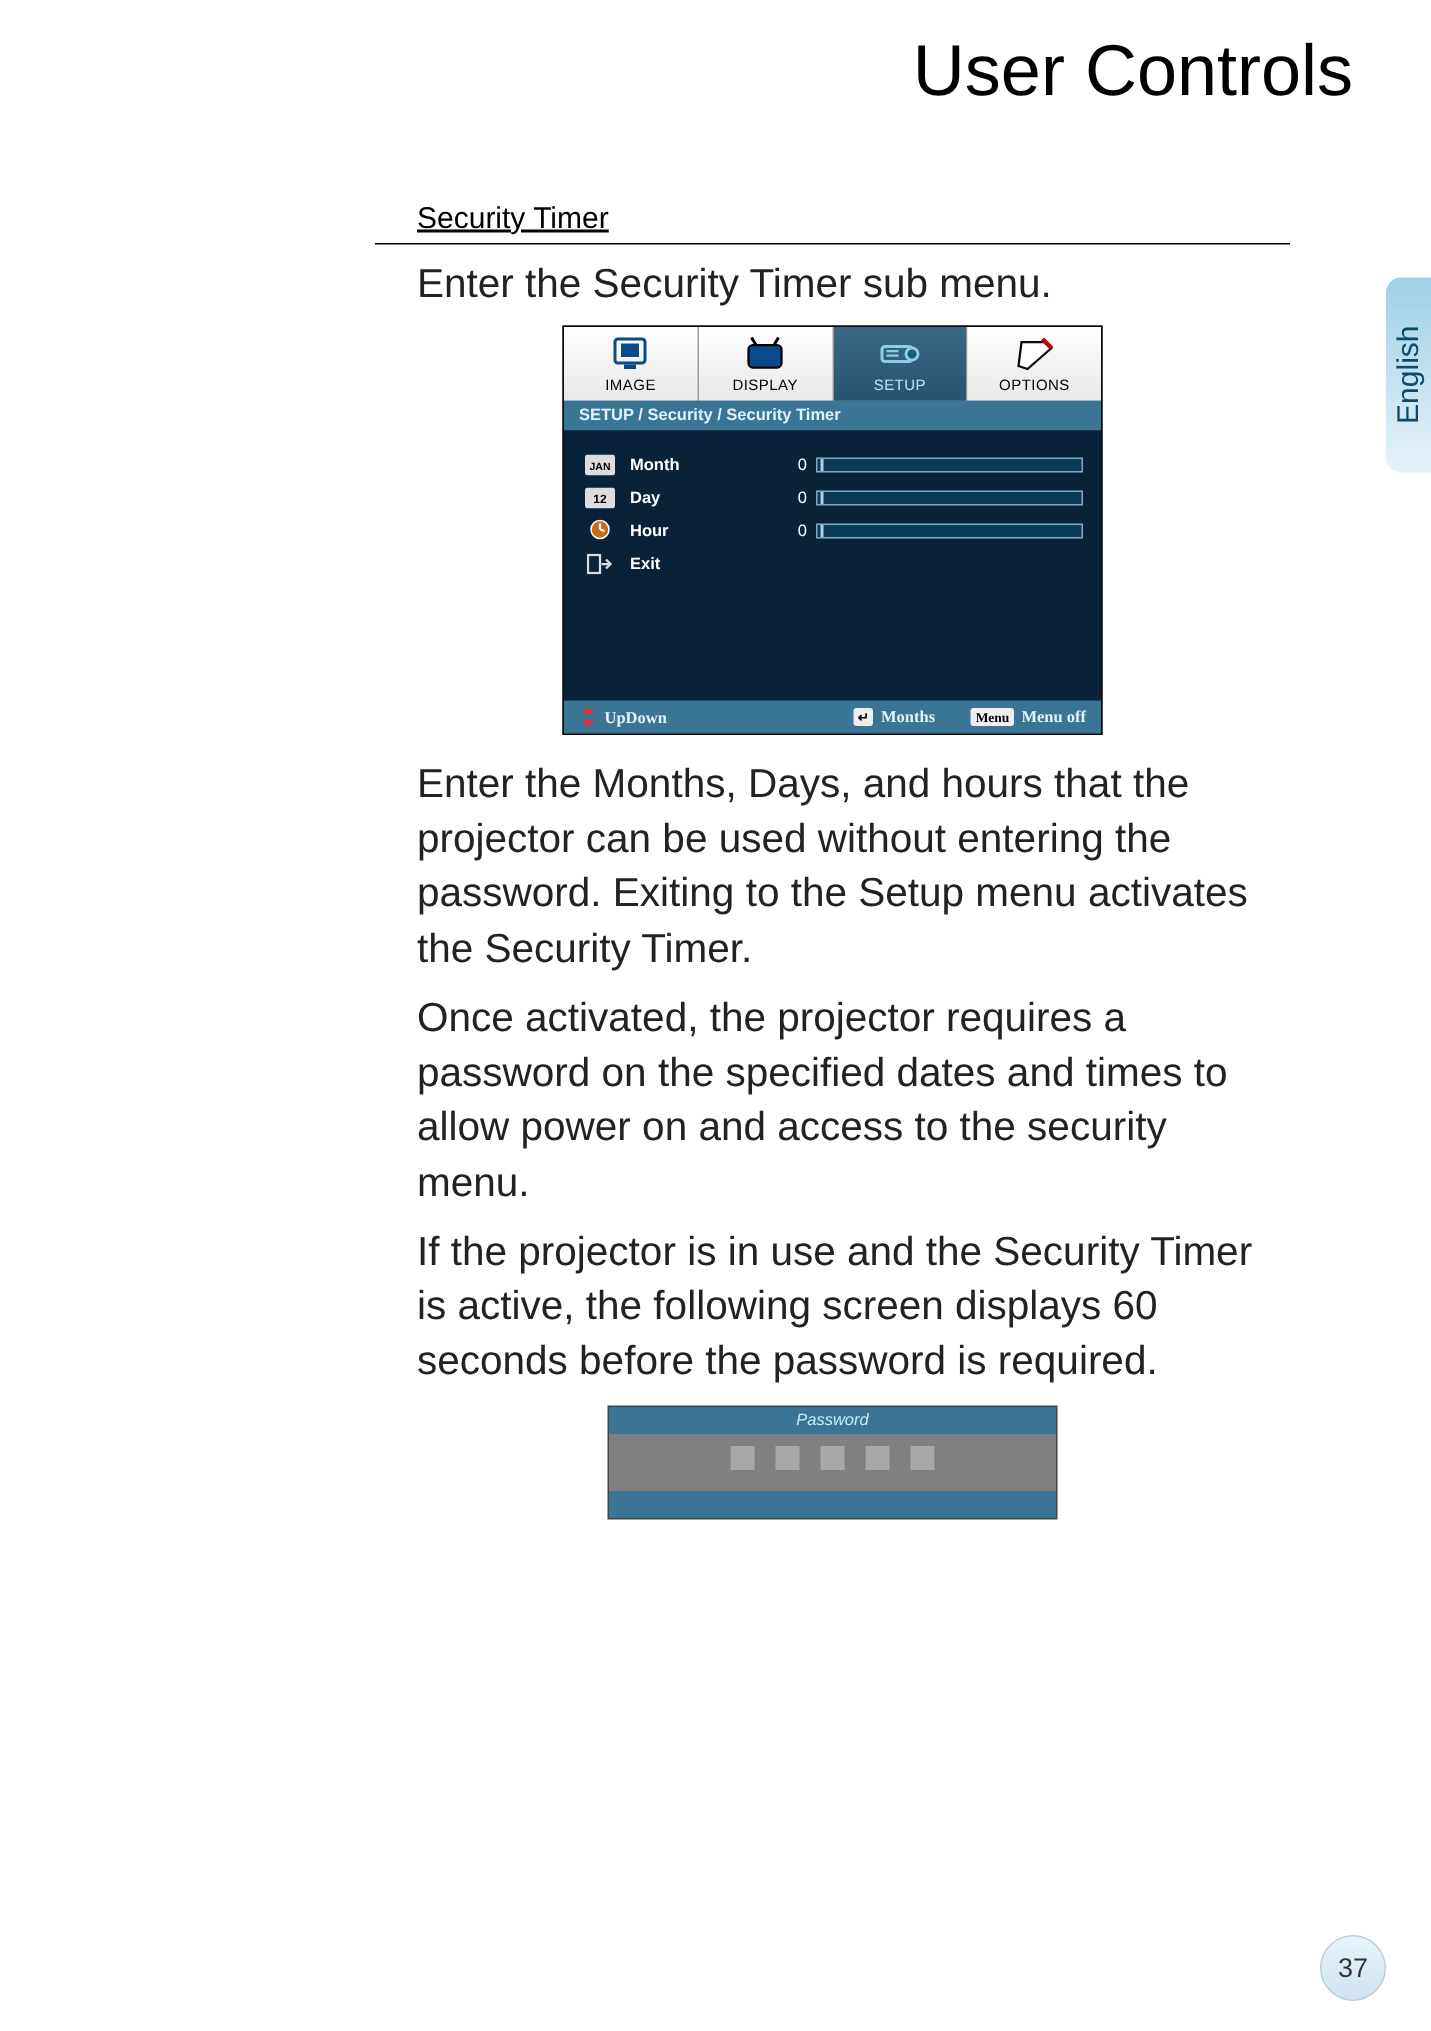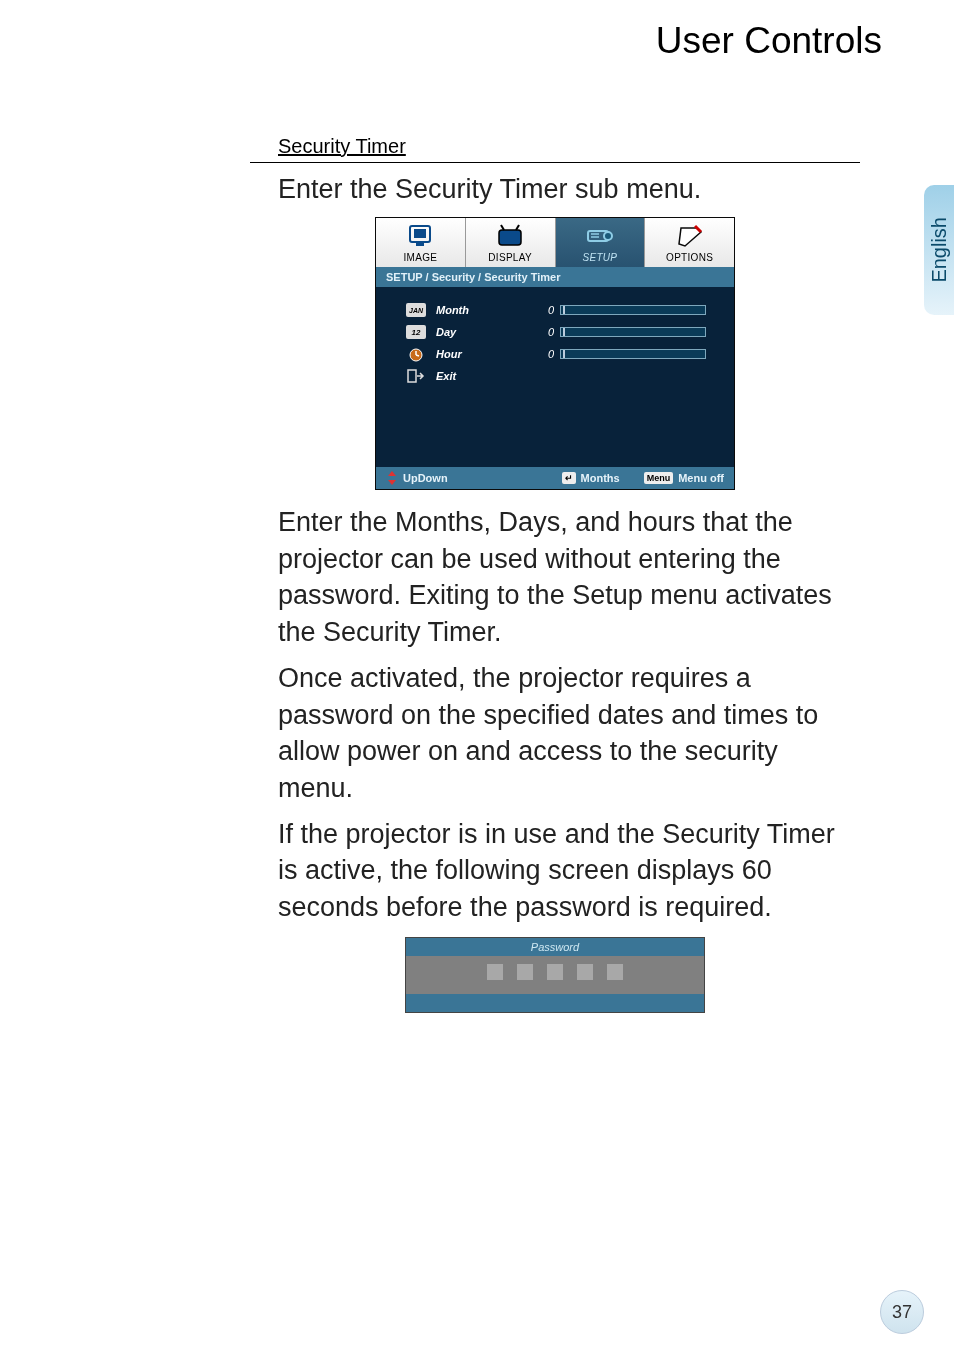--- a/index.html
+++ b/index.html
@@ -1,39 +1,39 @@
 <!DOCTYPE html>
 <html><head>
   <meta charset="utf-8">
   <style>
     * { box-sizing: border-box; margin: 0; padding: 0; }
     body { width: 954px; height: 1354px; font-family: Arial, Helvetica, sans-serif; background: #fff; position: relative; overflow: hidden; }
-    .page-title { position: absolute; top: 20px; right: 72px; font-size: 37px; font-weight: 400; letter-spacing: 0px; }
+    .page-title { position: absolute; top: 20px; right: 52px; font-size: 48px; font-weight: 400; letter-spacing: 0px; }
     .content { position: absolute; top: 135px; left: 250px; width: 610px; }
     .subhead-wrap { border-bottom: 1px solid #000; padding-bottom: 4px; margin-bottom: 8px; }
     .subhead { font-size: 20px; text-decoration: underline; margin-left: 28px; }
     .body-text { font-size: 27px; line-height: 1.35; margin-top: 6px; margin-bottom: 10px; margin-left: 28px; color: #222; }
     .osd { width: 360px; margin: 10px auto 14px auto; border: 1px solid #0a0a0a; background: #081828; font-size: 12px; color: #fff; }
     .osd-tabs { display: flex; background: #fff; }
     .osd-tab { flex: 1; display: flex; flex-direction: column; align-items: center; justify-content: center; padding: 6px 0 4px 0; border-right: 1px solid #999; background: linear-gradient(#fff,#e8e8e8); }
     .osd-tab:last-child { border-right: none; }
-    .osd-tab.active { background: linear-gradient(#3a6985,#285270); font-style: italic; }
+    .osd-tab.active { background: linear-gradient(#3a6985,#285270); }
     .osd-tab .tlabel { font-size: 10px; color: #000; margin-top: 4px; letter-spacing: 0.3px; }
     .osd-tab.active .tlabel { color: #bfe2f2; }
     .tab-icon { width: 30px; height: 24px; display: block; }
     .osd-path { background: #3a7596; padding: 4px 10px; font-size: 11px; color: #e2f1f9; font-weight: bold; }
-    .osd-body { padding: 10px 28px; min-height: 180px; background: #08223a; font-style: italic; }
+    .osd-body { padding: 10px 12px; min-height: 180px; background: #08223a; }
     .osd-row { display: flex; align-items: center; margin: 4px 0; height: 18px; }
-    .row-icon { width: 24px; height: 14px; margin-right: 8px; display: inline-flex; align-items: flex-start; justify-content: center; }
+    .row-icon { width: 24px; height: 14px; margin-right: 8px; display: inline-flex; align-items: flex-end; justify-content: center; }
     .row-label { flex: 0 0 90px; font-size: 11px; font-weight: bold; }
     .row-val { width: 28px; text-align: right; margin-right: 6px; font-size: 11px; }
     .row-bar { flex: 1; height: 10px; border: 1px solid #7ea8bd; background: #0a3b58; position: relative; }
     .row-bar .tick { position: absolute; top: 0; left: 2px; width: 2px; height: 100%; background: #bcd; }
     .osd-footer { background: #3a7596; display: flex; align-items: center; padding: 4px 10px; gap: 14px; }
-    .osd-footer .fitem { display: flex; align-items: center; gap: 5px; font-size: 11px; font-weight: bold; color: #e6f3fa; }
+    .osd-footer .fitem { display: flex; align-items: flex-end; gap: 5px; font-size: 11px; font-weight: bold; color: #e6f3fa; font-family: Liberation Serif, serif; }
     .fkey { background: #eee; color: #000; padding: 1px 3px; border-radius: 2px; font-size: 9px; }
     .pwd-box { width: 300px; margin: 12px auto; border: 1px solid #444; }
     .pwd-head { background: #3a7596; color: #cfe8f2; font-size: 11px; text-align: center; padding: 3px 0; font-style: italic; }
     .pwd-body { background: #808080; padding: 8px 0 14px 0; display: flex; justify-content: center; gap: 14px; }
     .pwd-cell { width: 16px; height: 16px; background: #a8a8a8; }
     .pwd-foot { background: #3a7596; height: 18px; }
     .lang-tab { position: absolute; right: 0; top: 185px; width: 30px; height: 130px; background: linear-gradient(#9fd0e8,#e6f3fa); border-top-left-radius: 10px; border-bottom-left-radius: 10px; display: flex; align-items: center; justify-content: center; }
     .lang-tab span { writing-mode: vertical-rl; transform: rotate(180deg); font-size: 20px; color: #0a4a6a; }
     .page-num { position: absolute; bottom: 20px; right: 30px; width: 44px; height: 44px; border-radius: 50%; background: linear-gradient(#e6f3fa,#cfe3ee); border: 1px solid #bcd; display: flex; align-items: center; justify-content: center; font-size: 18px; color: #333; }
   </style>

